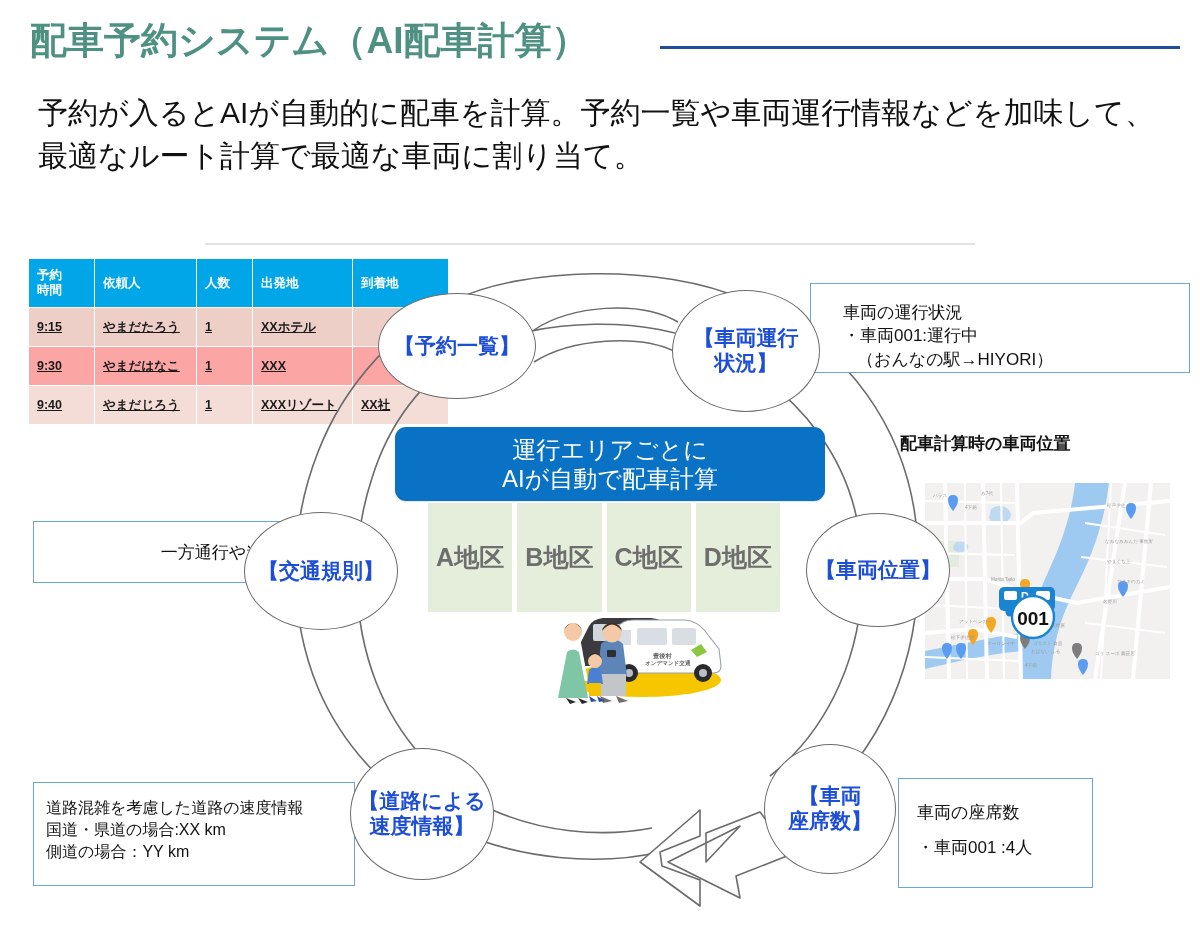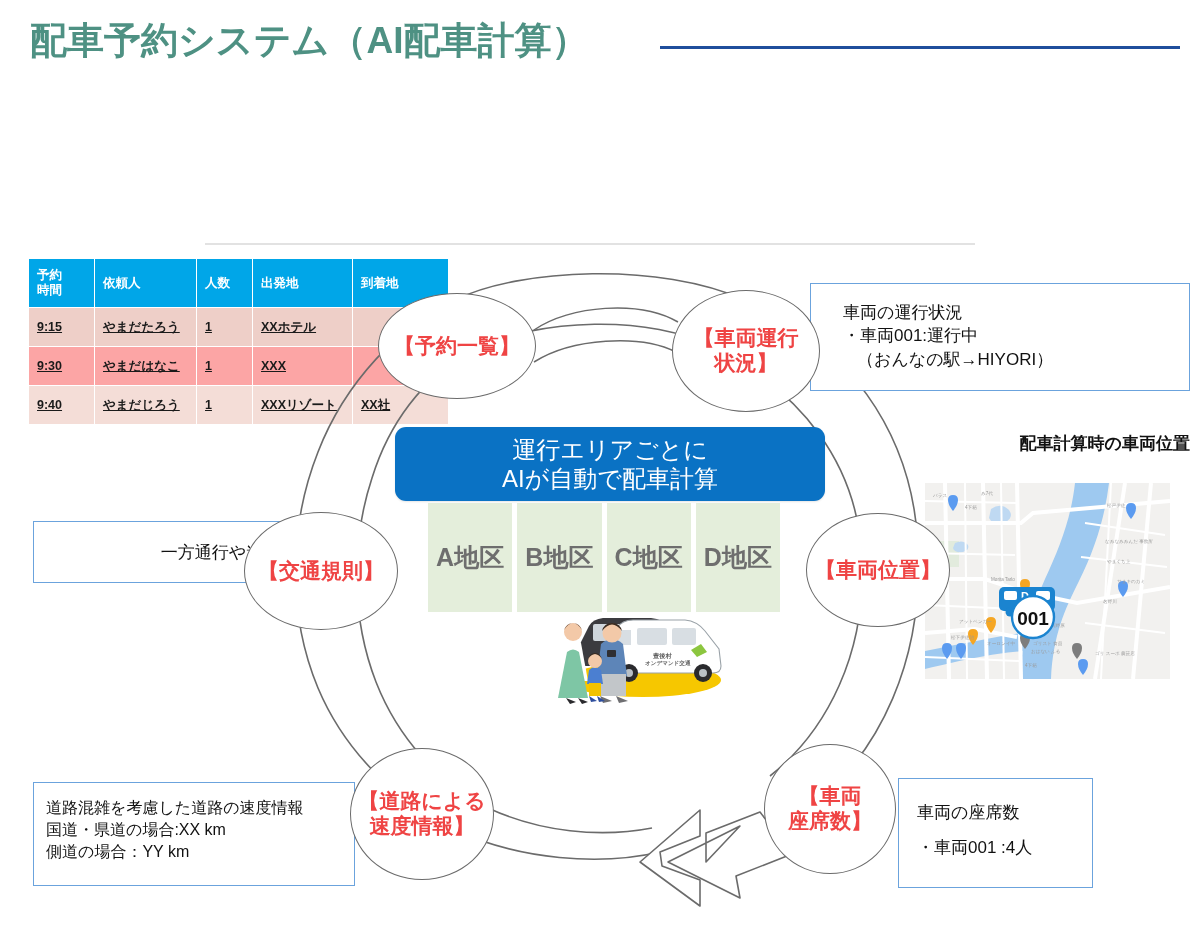--- a/index.html
+++ b/index.html
@@ -91,62 +91,66 @@
     pointer-events:none;
   }
 
   
   .ring-svg{position:absolute;left:0;top:0;width:1200px;height:927px;z-index:3;}
 
   .node{
     position:absolute;border-radius:50%;
     background:#ffffff;border:1.6px solid #6b6b6b;
     display:flex;align-items:center;justify-content:center;
-    text-align:center;font-weight:bold;color:#ef4444;
+    text-align:center;font-weight:bold;color:#1d4ed8;
     z-index:6;line-height:1.18;
   }
   .node.n-yoyaku{left:378px;top:293px;width:156px;height:104px;font-size:21px;}
   .node.n-unko {left:672px;top:290px;width:146px;height:120px;font-size:21px;}
   .node.n-ichi  {left:806px;top:513px;width:142px;height:112px;font-size:21px;}
   .node.n-zaseki{left:764px;top:744px;width:130px;height:128px;font-size:21px;}
   .node.n-sokudo{left:350px;top:748px;width:142px;height:130px;font-size:21px;}
   .node.n-kotsu {left:244px;top:512px;width:152px;height:116px;font-size:21px;}
 
   
   .callout{
     position:absolute;background:#ffffff;border:1.4px solid #6ba3dd;
     z-index:5;color:#111111;font-size:17px;line-height:1.38;
     box-sizing:border-box;
   }
   .callout .ln{white-space:nowrap;}
 
-  .cb-unko{left:810px;top:283px;width:380px;height:108px;padding:17px 0 0 32px;}
+  .cb-unko{left:810px;top:283px;width:380px;height:90px;padding:17px 0 0 32px;}
   .cb-kotsu{left:33px;top:521px;width:317px;height:62px;padding:19px 0 0 14px;text-align:right;}
   .cb-sokudo{left:33px;top:782px;width:322px;height:104px;padding:14px 0 0 12px;font-size:16px;}
   .cb-zaseki{left:898px;top:778px;width:195px;height:110px;padding:22px 0 0 18px;}
 
   
   .map-caption{
-    position:absolute;left:900px;top:432px;width:290px;text-align:right;
+    position:absolute;left:900px;top:432px;width:290px;text-align:left;
     font-size:17px;font-weight:bold;color:#111111;z-index:5;
   }
   .map-panel{
     position:absolute;left:925px;top:483px;width:245px;height:196px;
     overflow:hidden;background:#f0efed;z-index:4;
   }
   .map-panel svg{display:block;}
 </style>
 </head>
 <body>
 
 <div class="slide">
 
   <div class="slide-title">配車予約システム（AI配車計算）</div>
   <div class="title-rule"></div>
 
+  <div class="lead">
+    <div>予約が入るとAIが自動的に配車を計算。予約一覧や車両運行情報などを加味して、</div>
+    <div>最適なルート計算で最適な車両に割り当て。</div>
+  </div>
 
   <div class="section-rule"></div>
 
   <table class="res-table">
     <colgroup>
         <col class="c0">
         <col class="c1">
         <col class="c2">
         <col class="c3">
         <col class="c4">

